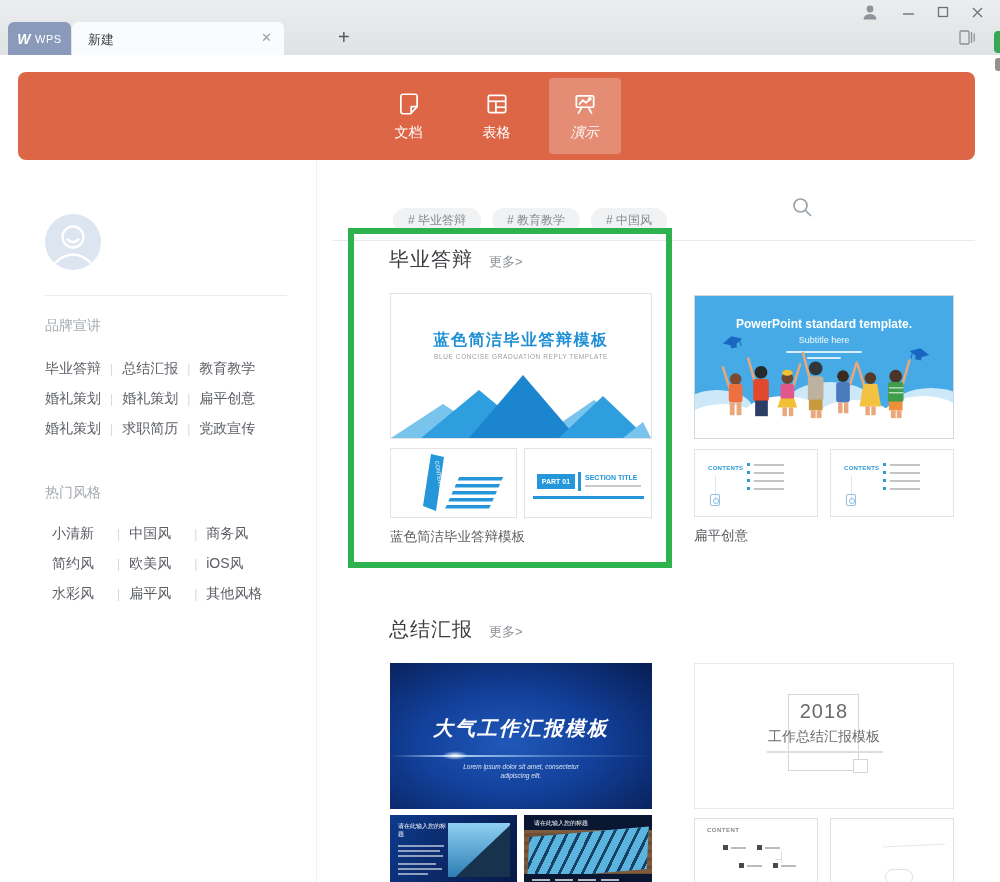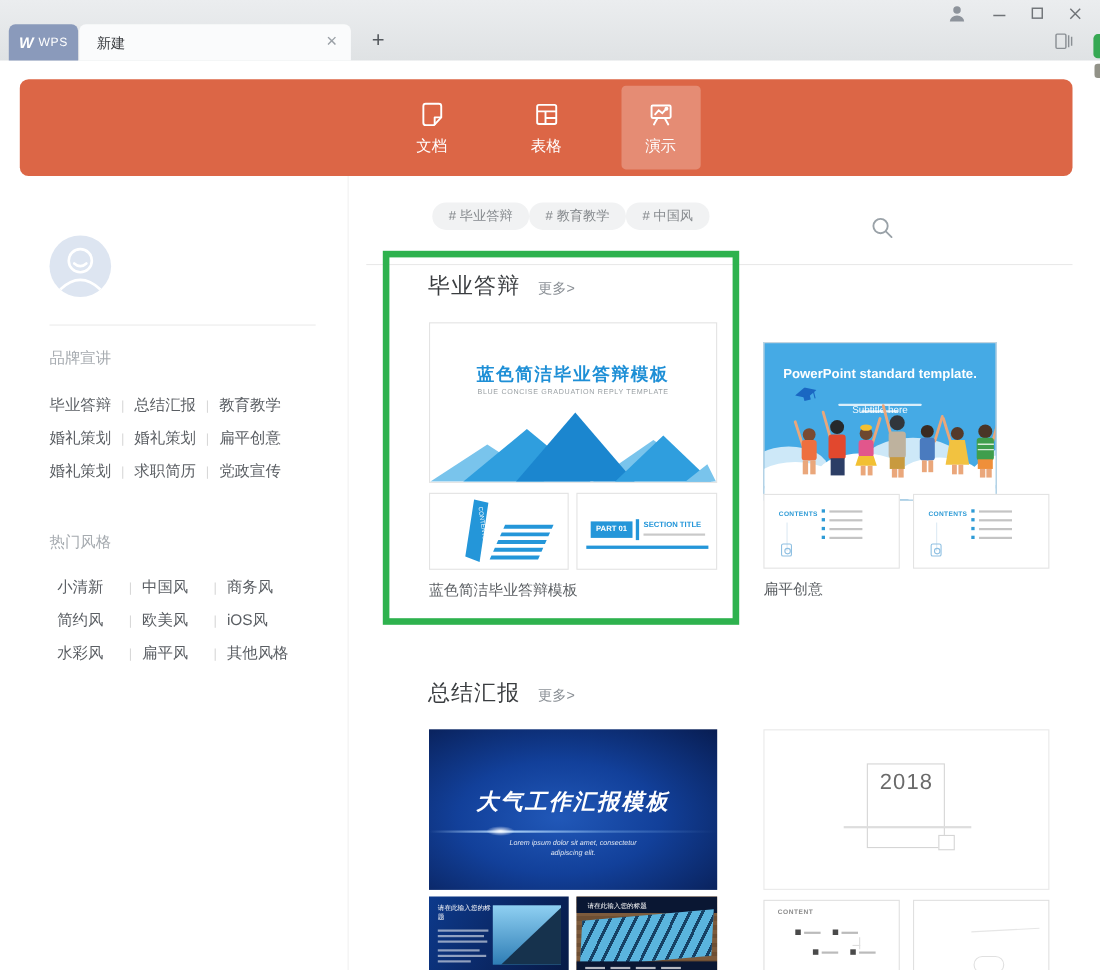--- a/index.html
+++ b/index.html
@@ -7,49 +7,49 @@
   body { font-family:"Liberation Sans","DejaVu Sans",sans-serif; }
   .window { position:relative; width:1000px; height:882px; background:#fff; overflow:hidden; }
 
   
   .topbar { position:absolute; top:0; left:0; width:1000px; height:55px;
             background:linear-gradient(#ebedef,#dfe2e4); }
   .tab { position:absolute; top:22px; height:33px; border-radius:6px 6px 0 0; }
   .wps-tab { left:8px; width:63px; background:#8a9abb; color:#fff; display:flex;
              align-items:center; justify-content:center; gap:4px; font-size:11px; letter-spacing:.5px; }
   .wlogo { font-weight:bold; font-size:14px; font-style:italic; }
-  .doc-tab { left:72px; width:247px; background:#fafbfc; }
+  .doc-tab { left:72px; width:212px; background:#fafbfc; }
   .doc-tab-label { position:absolute; left:16px; top:9px; font-size:13px; color:#3a3d40; }
   .tab-close { position:absolute; right:12px; top:8px; font-size:13px; color:#9aa0a6; cursor:default; }
   .newtab-btn { position:absolute; left:338px; top:26px; font-size:20px; color:#55595e; }
   .win-btn { position:absolute; top:0; width:30px; height:22px; display:flex; align-items:center; justify-content:center; color:#6f7377; }
   .panel-icon { position:absolute; left:958px; top:29px; }
   .speck-green { position:absolute; right:0; top:31px; width:6px; height:22px; background:#36a853; border-radius:4px 0 0 4px; }
   .speck-dark { position:absolute; right:0; top:58px; width:5px; height:13px; background:#6e6e60; opacity:.75; border-radius:3px 0 0 3px; }
 
   
   .red-header { position:absolute; left:18px; top:72px; width:957px; height:88px;
-                background:#dc6646; border-radius:8px; display:flex; align-items:center; justify-content:center; gap:32px; }
+                background:#dc6646; border-radius:8px; display:flex; align-items:center; justify-content:center; gap:16px; }
   .hdr-item { width:72px; height:76px; border-radius:4px; display:flex; flex-direction:column;
               align-items:center; justify-content:center; gap:7px; color:#fff; font-size:14px; }
-  .hdr-item.active { background:rgba(255,255,255,.25); }
+  .hdr-item.active { background:rgba(255,255,255,.25);font-style:italic; }
   .hdr-item svg { width:26px; height:26px; }
 
   
   .avatar { position:absolute; left:45px; top:214px; width:56px; height:56px; border-radius:50%;
             background:#dde5f1; display:flex; align-items:center; justify-content:center; overflow:hidden; }
   .sb-divider { position:absolute; left:45px; top:295px; width:242px; height:1px; background:#ececec; }
   .v-divider { position:absolute; left:316px; top:160px; width:1px; height:722px; background:#f1f1f1; }
   .sb-title { position:absolute; left:45px; font-size:14px; color:#a6abb0; }
   .sb-row { position:absolute; left:45px; display:flex; align-items:center; font-size:14px; color:#5a5e63; }
   .sb-link { display:inline-block; min-width:62px; cursor:pointer; }
   .sb-sep { color:#d8d8d8; margin:0 9px 0 3px; font-size:12px; }
 
   
-  .tags-wrap { position:absolute; left:393px; top:184px; display:flex; }
+  .tags-wrap { position:absolute; left:393px; top:208px; display:flex; gap:11px; }
   .pill { height:25px; line-height:25px; padding:0 15px; border-radius:13px; background:#f1f2f3;
           color:#85898d; font-size:12px; }
   .search-icon { position:absolute; left:791px; top:196px; }
   .h-divider { position:absolute; left:333px; top:240px; width:642px; height:1px; background:#e9e9e9; }
 
   
   .sec-title { position:absolute; font-size:20px; color:#3a3d40; letter-spacing:1px; font-weight:500; }
   .sec-more { position:absolute; font-size:13px; color:#8b9096; }
   .card, .thumb { position:absolute; background:#fff; border:1px solid #e3e3e3; overflow:hidden; }
   .caption { position:absolute; font-size:13.5px; color:#5a5e62; }
@@ -66,21 +66,21 @@
              color:#fff; font-size:7px; font-weight:bold; text-align:center; line-height:15px; }
   .vbar { position:absolute; left:53px; top:23px; width:3px; height:19px; background:#2496d9; }
   .sectitle-txt { position:absolute; left:60px; top:25px; font-size:7px; font-weight:bold; color:#2496d9; }
   .tinyline { position:absolute; background:#c9c9c9; height:2px; }
   .bluebar { position:absolute; left:8px; top:47px; width:111px; height:3px; background:#2496d9; }
 
   
   .card-sky { background:#45aae5; border:1px solid #cfd8de; }
   .c2-title { position:absolute; top:21px; width:100%; text-align:center; color:#fff;
               font-weight:bold; font-size:12px; }
-  .c2-sub { position:absolute; top:39px; width:100%; text-align:center; color:rgba(255,255,255,.95); font-size:9px;margin-top:16px; }
+  .c2-sub { position:absolute; top:39px; width:100%; text-align:center; color:rgba(255,255,255,.95); font-size:9px; }
   .wbar { position:absolute; left:50%; transform:translateX(-50%); height:2px; background:rgba(255,255,255,.8); border-radius:1px; }
   .cloud { position:absolute; border-radius:50%; }
   .kids { position:absolute; left:25px; bottom:10px; width:205px; height:90px; }
   .cap { position:absolute; width:20px; height:14px; }
 
   
   .contents-lbl { position:absolute; left:13px; top:15px; color:#2e9bd6; font-weight:bold; font-size:6px; letter-spacing:.3px; }
   .fc-rows { position:absolute; left:52px; top:13px; display:flex; flex-direction:column; gap:5px; }
   .fc-row { display:flex; align-items:center; gap:4px; }
   .fc-sq { width:3px; height:3px; background:#2e9bd6; }
@@ -318,21 +318,21 @@
     <div class="partbox">PART 01</div>
     <div class="vbar"></div>
     <div class="sectitle-txt">SECTION TITLE</div>
     <div class="tinyline" style="left:60px; top:36px; width:56px;"></div>
     <div class="bluebar"></div>
   </div>
   <div class="caption" style="left:390px; top:528px;">蓝色简洁毕业答辩模板</div>
 
   <div class="green-rect"></div>
 
-  <div class="card card-sky" style="left:694px; top:311px; width:212px; height:144px;">
+  <div class="card card-sky" style="left:694px; top:295px; width:260px; height:144px;">
     <div class="c2-title">PowerPoint standard template.</div>
     <div class="c2-sub">Subtitle here</div>
     <div class="wbar" style="top:55px; width:76px;"></div>
     <div class="wbar" style="top:61px; width:34px;"></div>
     <svg class="cap" style="left:28px; top:40px; transform:rotate(-14deg);" viewBox="0 0 20 14">
       <polygon points="10,0 20,5 10,10 0,5" fill="#1a67c2"></polygon>
         <rect x="7" y="8" width="6" height="4" fill="#1a67c2"></rect>
         <line x1="17" y1="6" x2="17" y2="12" stroke="#1a67c2" stroke-width="1"></line>
     </svg>
     <svg class="cap" style="left:214px; top:52px; transform:rotate(12deg);" viewBox="0 0 20 14">
@@ -451,20 +451,21 @@
     <div class="c3-title">大气工作汇报模板</div>
     <div class="flare"></div>
     <div class="flare-dot"></div>
     <div class="c3-sub" style="top:100px;">Lorem ipsum dolor sit amet, consectetur</div>
     <div class="c3-sub" style="top:109px;">adipiscing elit.</div>
   </div>
 
   <div class="card" style="left:694px; top:663px; width:260px; height:146px; border-color:#e9e9e9;">
     <div class="c4-box"></div>
     <div class="c4-year">2018</div>
+    <div class="c4-title">工作总结汇报模板</div>
     <div class="c4-bar"></div>
     <div class="c4-sq"></div>
   </div>
 
   <div class="thumb t5" style="left:390px; top:815px; width:127px; height:70px;">
     <div class="t5-title">
       <div>请在此输入您的标</div>
       <div>题</div>
     </div>
     <div class="t5-bars">

